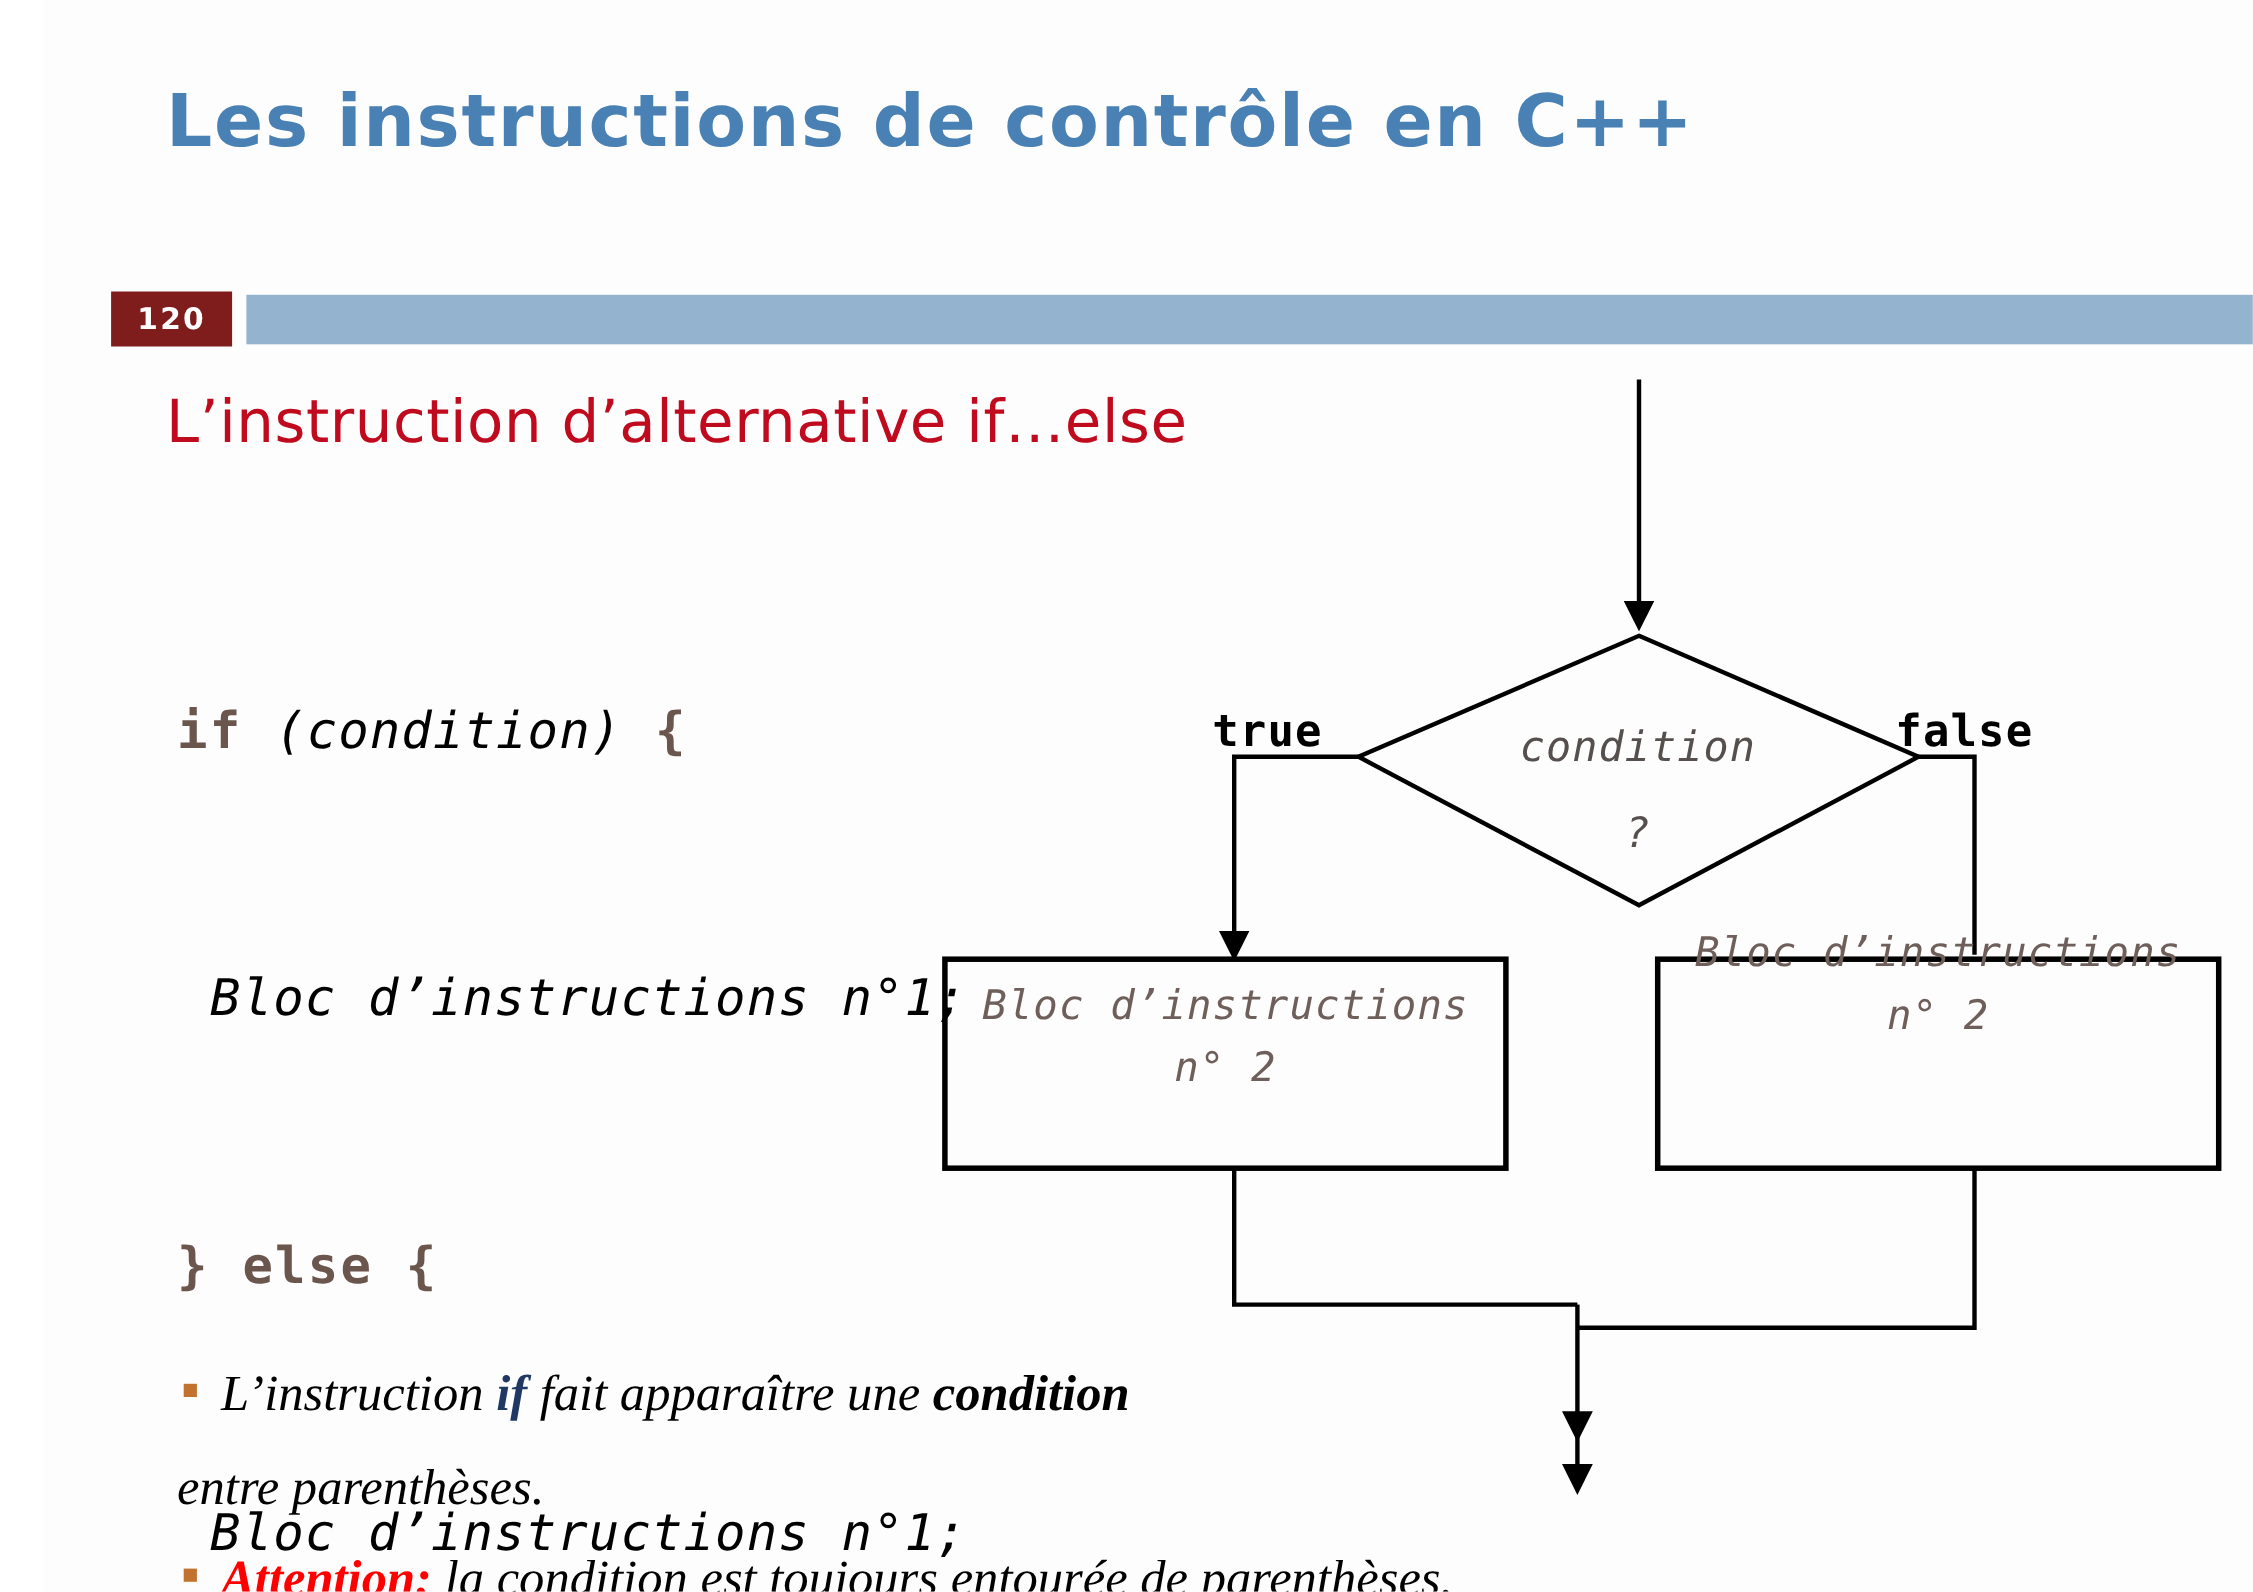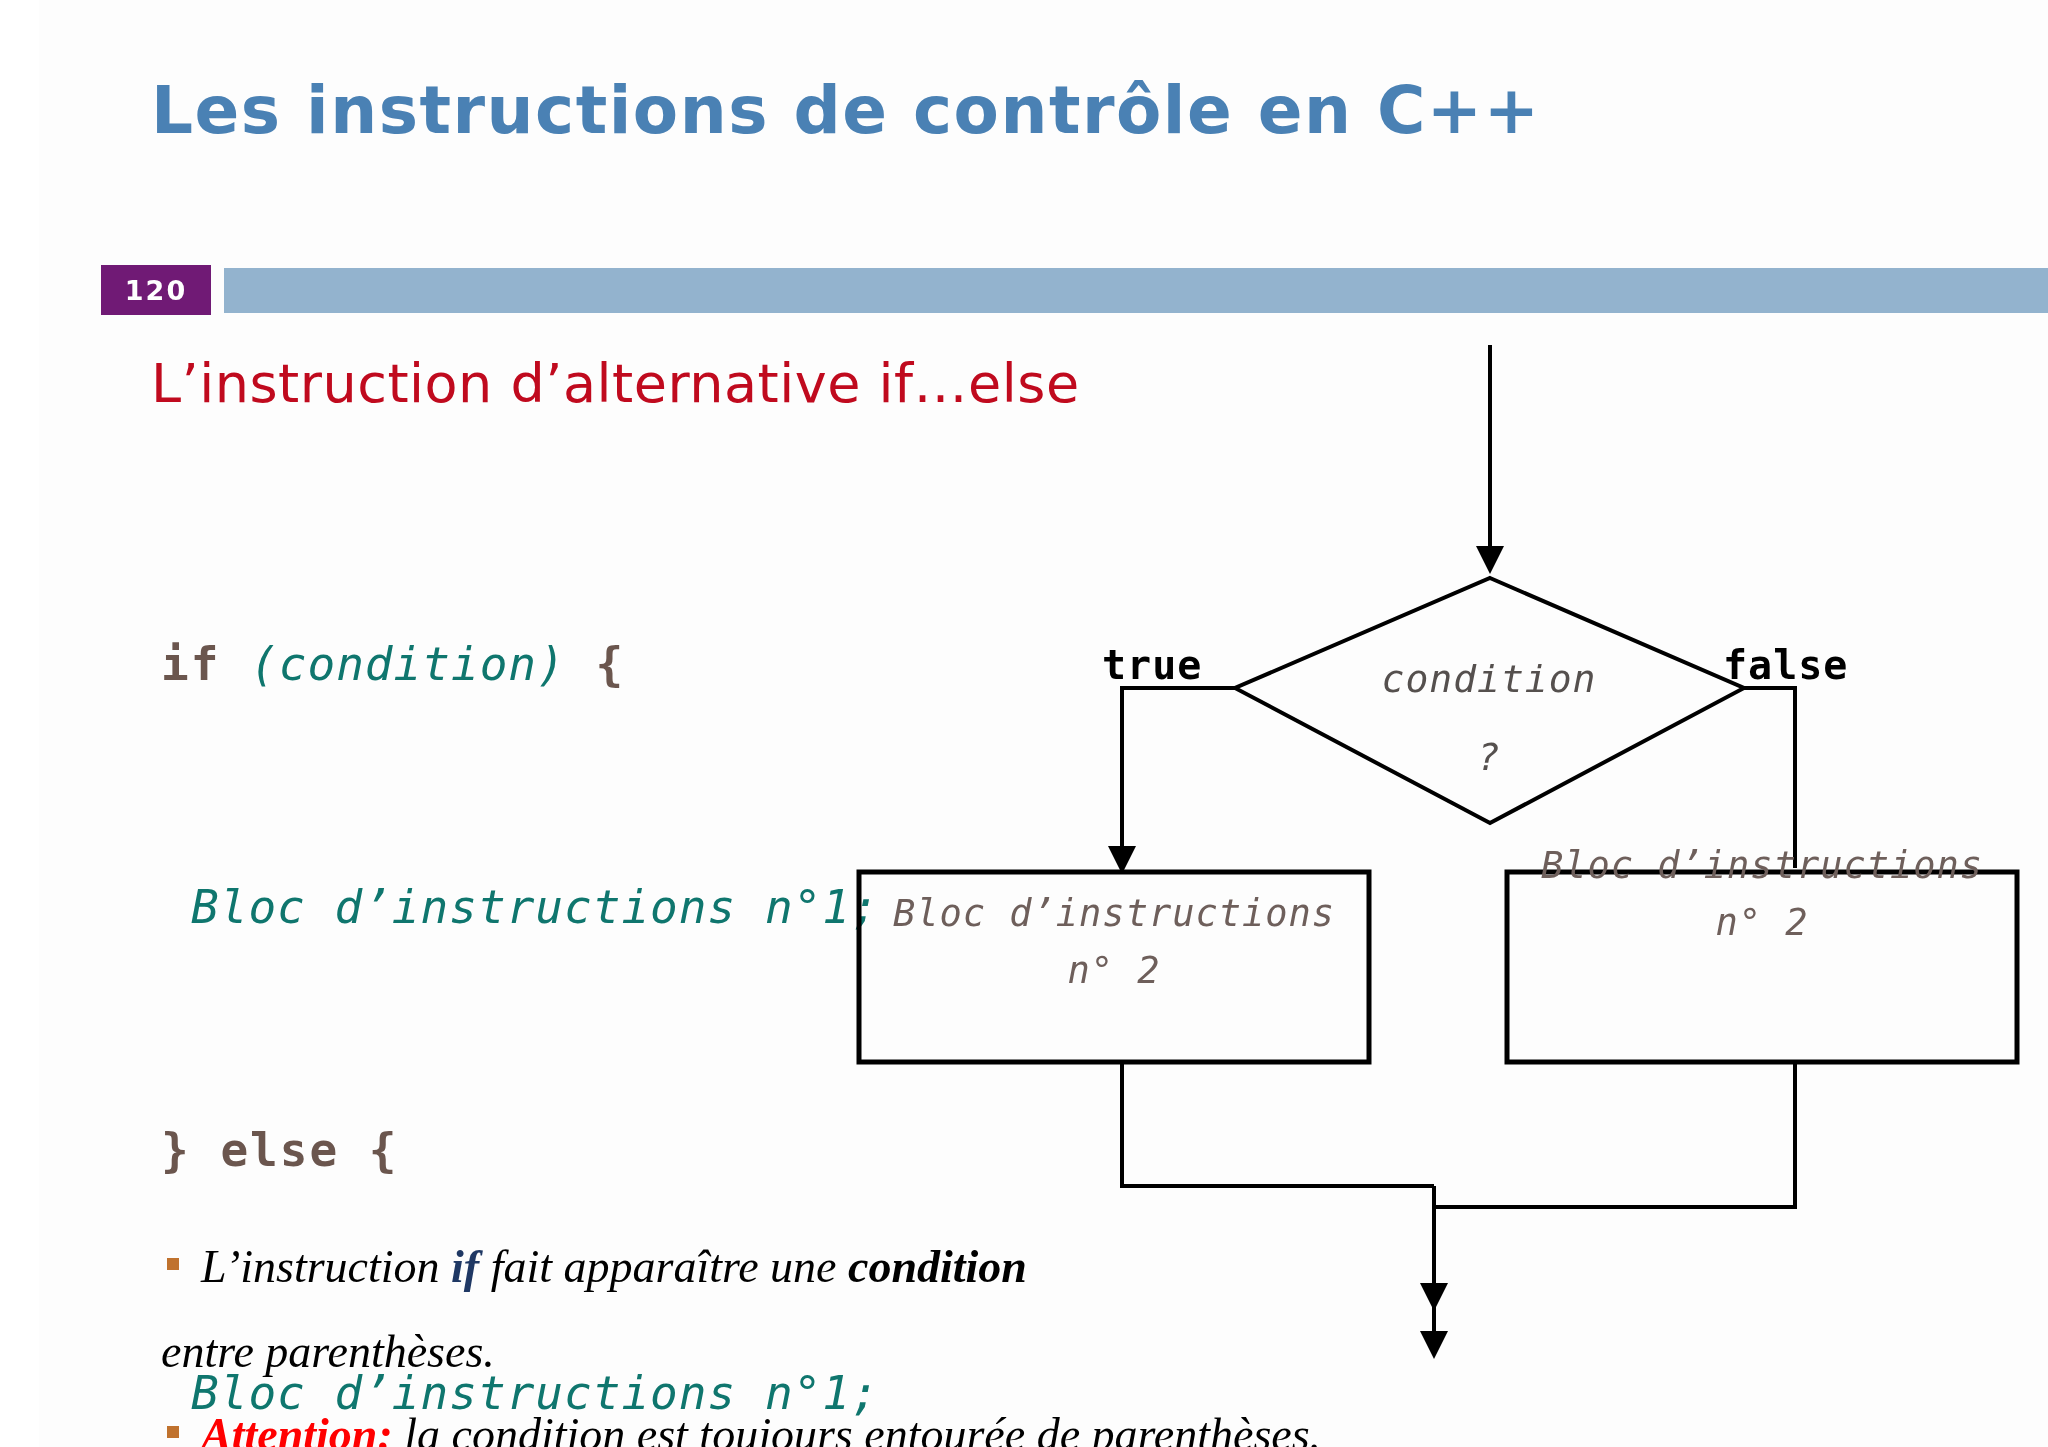--- a/index.html
+++ b/index.html
@@ -29,21 +29,21 @@
     color: #4A81B4;
     white-space: nowrap;
   }
 
   #page-badge {
     position: absolute;
     left: 62px;
     top: 265px;
     width: 110px;
     height: 50px;
-    background: #701a75;
+    background: #7f1d1d;
     color: #ffffff;
     font-family: "DejaVu Sans", sans-serif;
     font-weight: bold;
     font-size: 27px;
     letter-spacing: 2px;
     display: flex;
     align-items: center;
     justify-content: center;
   }
 
@@ -79,21 +79,21 @@
     white-space: pre;
   }
   .code-line { height: 81px; }
   .kw {
     font-weight: bold;
     color: #6B564E;
     letter-spacing: 2px;
   }
   .ital {
     font-style: italic;
-    color: #0f766e;
+    color: #000000;
     letter-spacing: 1px;
   }
   .indent { padding-left: 30px; }
 
   
   #flow {
     position: absolute;
     left: 0;
     top: 0;
     width: 2048px;

